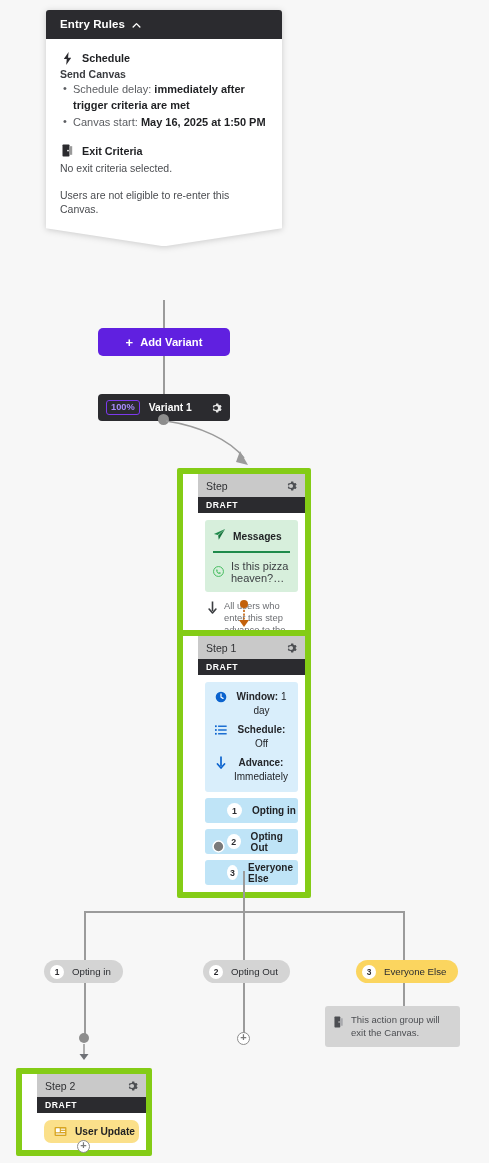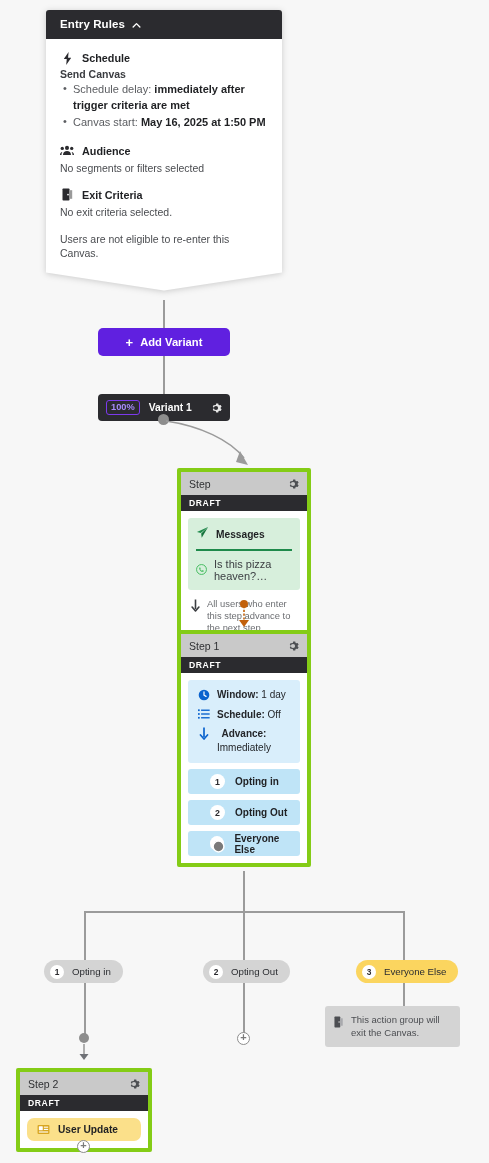--- a/index.html
+++ b/index.html
@@ -71,21 +71,21 @@
   }
   .pct-badge {
     border: 1.5px solid #7c3aed; color: #a78bfa; border-radius: 3px;
     font-size: 9.3px; font-weight: bold; padding: 2px 4px; line-height: 1;
   }
   .variant-name { color: #fff; font-size: 10.3px; font-weight: bold; flex: 1; }
   .gear-w { width: 12px; height: 12px; display:flex; }
   .gear-w svg { display:block; }
 
   
-  .step-card { position: absolute; background: #fff; border: 4px solid #84cc16; border-radius: 2px; }
+  .step-card { position: absolute; background: #fff; border: 6px solid #84cc16; border-radius: 2px; padding-left: 15px; }
   .step-head {
     background: #c9c9c9; height: 23px; display: flex; align-items: center;
     padding: 0 8px; justify-content: space-between;
   }
   .step-title { font-size: 10.5px; color: #2f3033; }
   .draft-bar {
     background: #2b2b2f; color: #fff; font-size: 8.6px; font-weight: bold;
     letter-spacing: .6px; padding: 3px 8px;
   }
   .step-body { padding: 7px; }
@@ -181,36 +181,20 @@
           </span>
           <span class="sec-title">Schedule</span>
         </div>
         <div class="sec-sub">Send Canvas</div>
         <ul class="bullets">
           <li><span>Schedule delay:</span> <b>immediately after trigger criteria are met</b></li>
           <li><span>Canvas start:</span> <b>May 16, 2025 at 1:50 PM</b></li>
         </ul>
       </div>
 
-      <div class="sec">
-        <div class="sec-head">
-          <span class="sec-ico">
-            <svg width="14" height="11" viewBox="0 0 16 12">
-              <circle cx="8" cy="3" r="2.3" fill="#2b2b2f"></circle>
-                <circle cx="2.6" cy="3.6" r="1.9" fill="#2b2b2f"></circle>
-                <circle cx="13.4" cy="3.6" r="1.9" fill="#2b2b2f"></circle>
-              <path d="M3.4 11 C3.4 8.3 5.4 6.6 8 6.6 C10.6 6.6 12.6 8.3 12.6 11 Z" fill="#2b2b2f"></path>
-              <path d="M0 11 C0 9 1 7.8 2.7 7.6 C2 8.4 1.7 9.6 1.7 11 Z" fill="#2b2b2f"></path>
-              <path d="M16 11 C16 9 15 7.8 13.3 7.6 C14 8.4 14.3 9.6 14.3 11 Z" fill="#2b2b2f"></path>
-            </svg>
-          </span>
-          <span class="sec-title">Audience</span>
-        </div>
-        <div class="sec-text">No segments or filters selected</div>
-      </div>
 
       <div class="sec">
         <div class="sec-head">
           <span class="sec-ico">
             <svg width="11" height="13" viewBox="0 0 11 13">
                 <rect x="0.5" y="0.5" width="7" height="12" rx="0.8" fill="#2b2b2f"></rect>
                 <rect x="7.6" y="2.2" width="2.6" height="8.6" fill="#9a9a9a"></rect>
                 <circle cx="6" cy="6.6" r="0.9" fill="#fff"></circle>
               </svg>
           </span>

